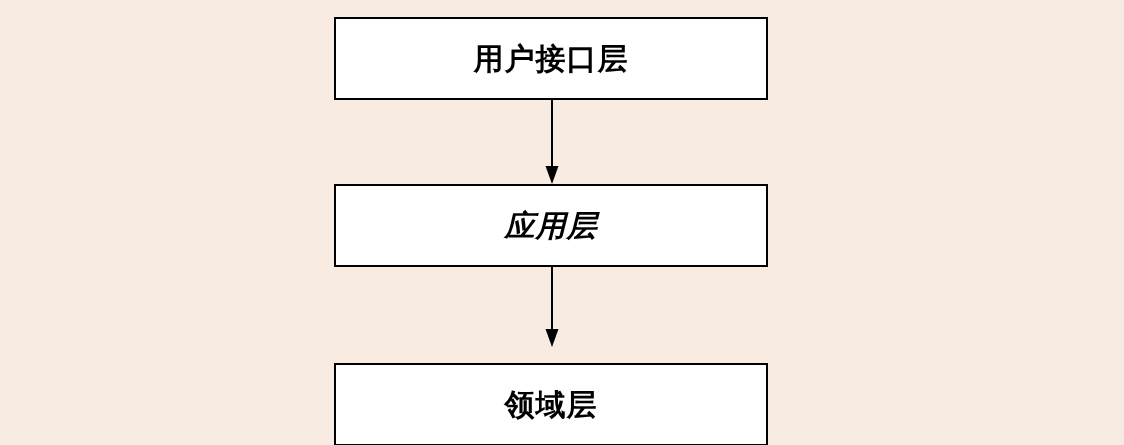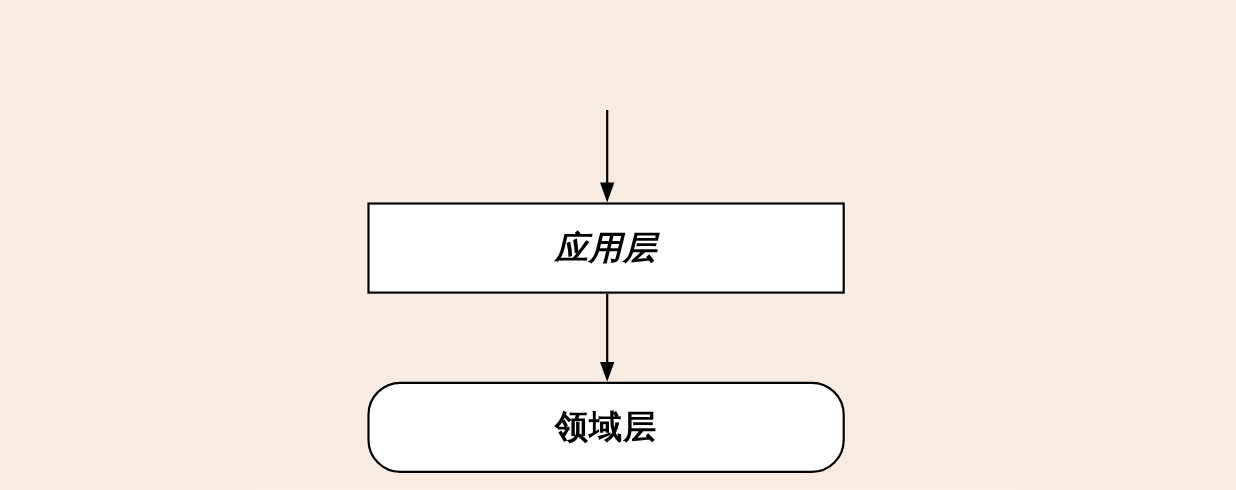--- a/index.html
+++ b/index.html
@@ -21,41 +21,44 @@
     height: 83px;
     background: #FFFFFF;
     border: 2px solid #000000;
     box-sizing: border-box;
     display: flex;
     align-items: center;
     justify-content: center;
   }
   .node-1 { top: 17px; }
   .node-2 { top: 184px; font-style: italic; }
-  .node-3 { top: 347px; border-radius: 30px; }
+  .node-3 { top: 363px; }
   .node-label {
     font-size: 30px;
     font-weight: bold;
     color: #000000;
     letter-spacing: 1px;
     line-height: 1;
   }
   .arrow {
     position: absolute;
     left: 544px;
     display: block;
   }
   .arrow-1 { top: 100px; }
   .arrow-2 { top: 267px; }
 </style>
 </head>
 <body>
 
 <div class="canvas">
 
+  <div class="node node-1">
+    <span class="node-label">用户接口层</span>
+  </div>
 
   <svg class="arrow arrow-1" width="16" height="84" viewBox="0 0 16 84" aria-hidden="true">
     <line x1="8" y1="0" x2="8" y2="68" stroke="#000000" stroke-width="2"></line>
     <polygon points="1.5,66 14.5,66 8,84" fill="#000000"></polygon>
   </svg>
 
   <div class="node node-2">
     <span class="node-label">应用层</span>
   </div>
 

